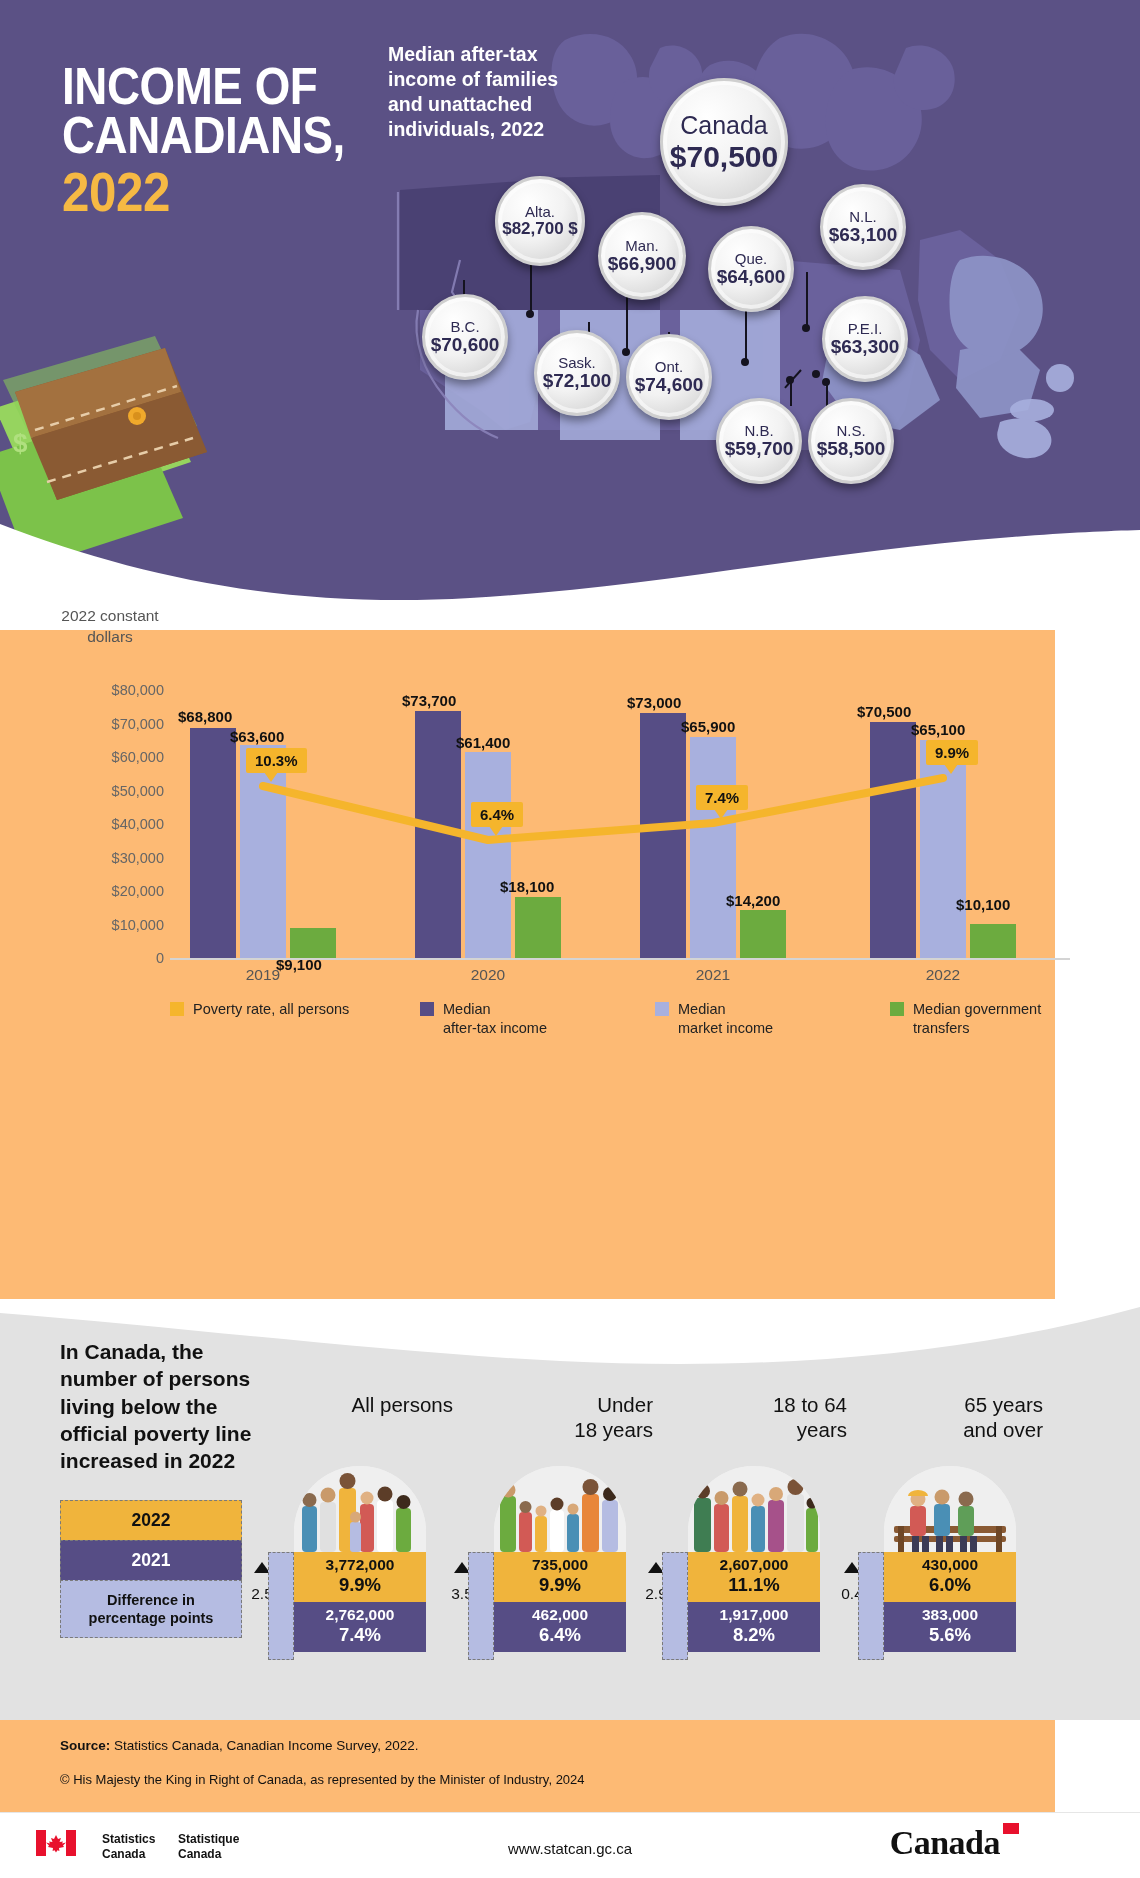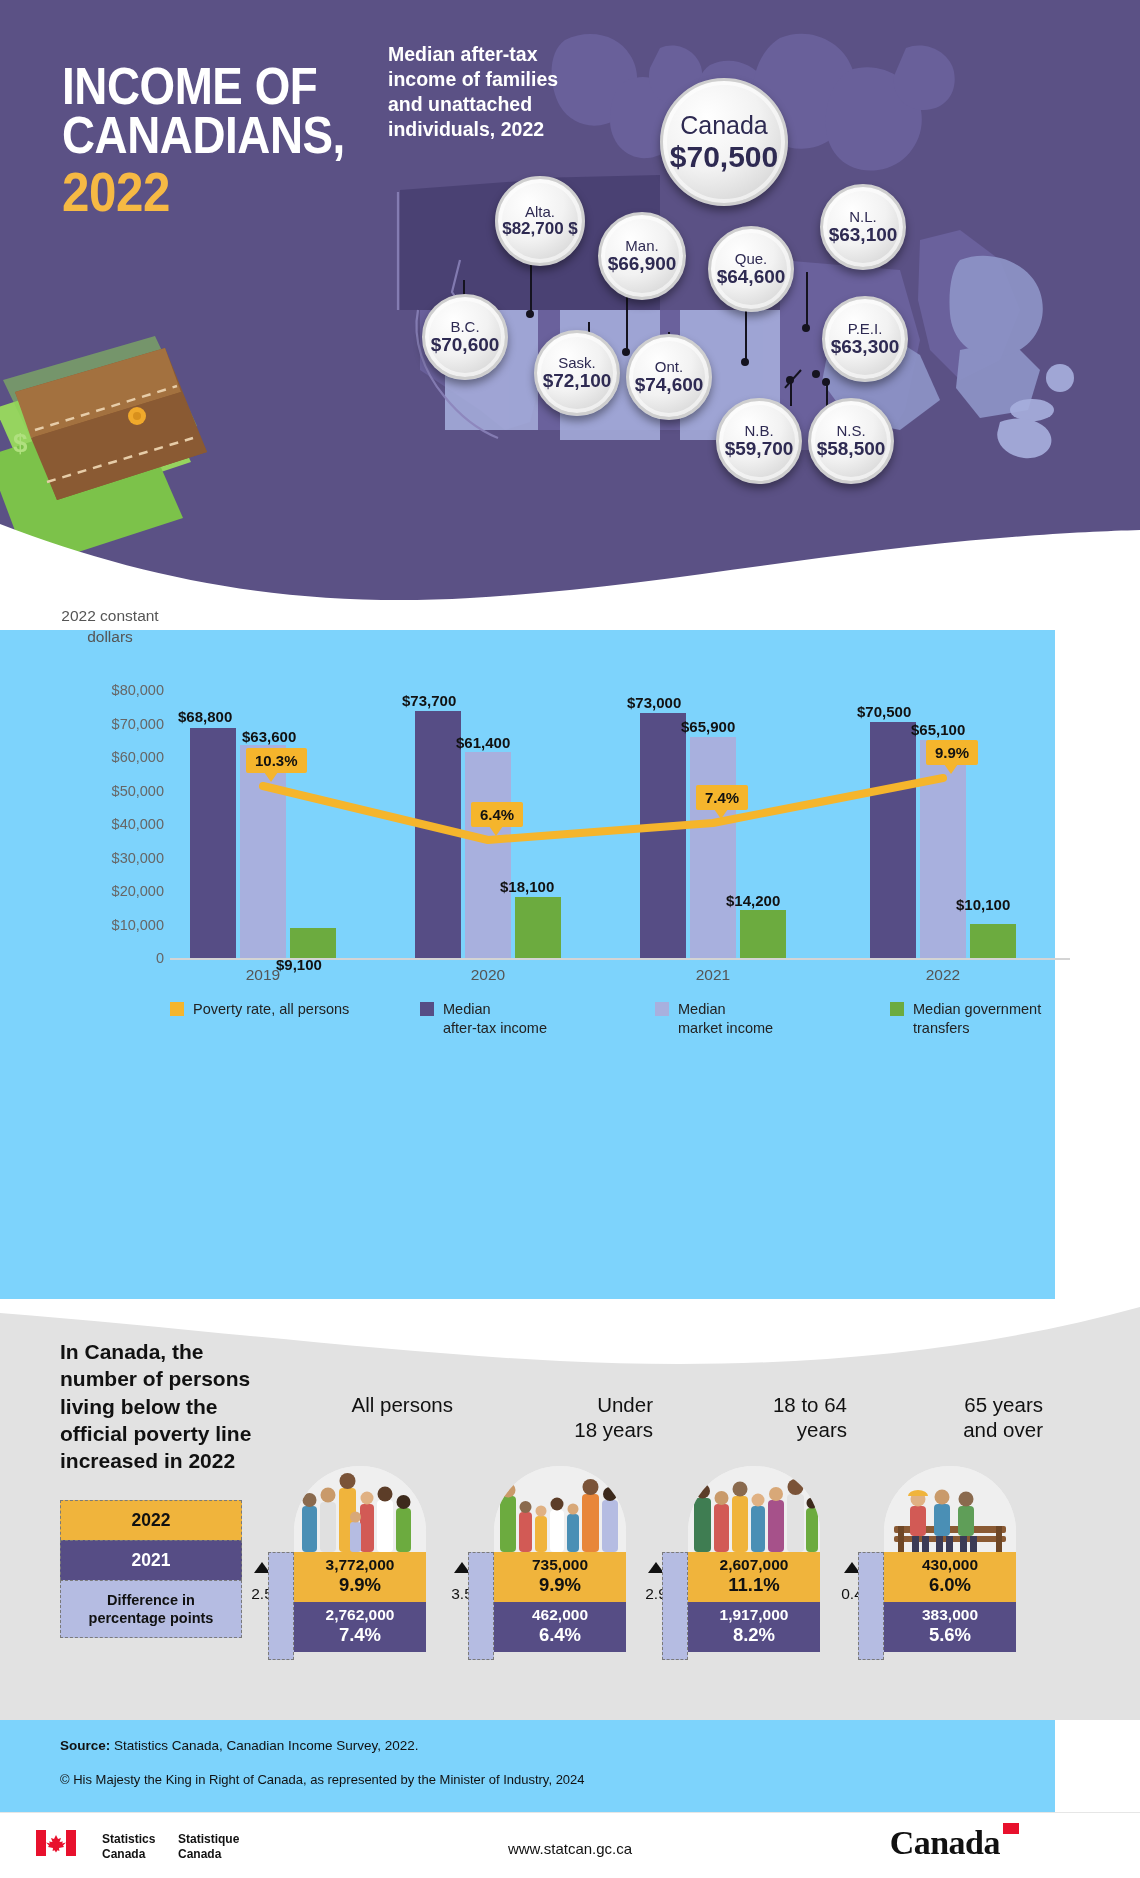--- a/index.html
+++ b/index.html
@@ -2,21 +2,21 @@
 <html><head>
 <meta charset="utf-8">
 <style>
   * { box-sizing: border-box; margin: 0; padding: 0; }
   html, body {
     width: 1140px; height: 1878px;
     font-family: "Liberation Sans", sans-serif;
     background: #ffffff;
     overflow: hidden;
   }
-  #page { position: relative; width: 1055px; height: 1878px; background:#7dd3fc; }
+  #page { position: relative; width: 1055px; height: 1878px; background:#fdba74; }
 
   
   .hero {
     position: absolute; left:0; top:0; width:1140px; height:630px;
     background:#5b5185; overflow:hidden;
   }
   .hero-wave {
     position:absolute; left:0; bottom:-2px; width:1140px; height:200px;
   }
   .hero-title {
@@ -322,21 +322,21 @@
     <div class="ytick" style="top:67px; left:0; right:auto; width:104px; text-align:right;">$60,000</div>
     <div class="ytick" style="top:33.5px; left:0; right:auto; width:104px; text-align:right;">$70,000</div>
     <div class="ytick" style="top:0px;  left:0; right:auto; width:104px; text-align:right;">$80,000</div>
 
     <div class="gridarea">
 
       <div class="bar b1" style="left:20px;  width:46px; height:230.5px;"></div>
       <div class="bar b2" style="left:70px;  width:46px; height:213.1px;"></div>
       <div class="bar b3" style="left:120px; width:46px; height:30.5px;"></div>
       <div class="barlab" style="left:8px;  top:18px;">$68,800</div>
-      <div class="barlab" style="left:72px; top:38px;text-align:center;">$63,600</div>
+      <div class="barlab" style="left:60px; top:38px;text-align:center;">$63,600</div>
       <div class="barlab" style="left:106px; top:218px;margin-top:48px;">$9,100</div>
 
       <div class="bar b1" style="left:245px; width:46px; height:246.9px;"></div>
       <div class="bar b2" style="left:295px; width:46px; height:205.7px;"></div>
       <div class="bar b3" style="left:345px; width:46px; height:60.6px;"></div>
       <div class="barlab" style="left:232px; top:2px;">$73,700</div>
       <div class="barlab" style="left:286px; top:44px;">$61,400</div>
       <div class="barlab" style="left:330px; top:188px;">$18,100</div>
 
       <div class="bar b1" style="left:470px; width:46px; height:244.6px;"></div>

